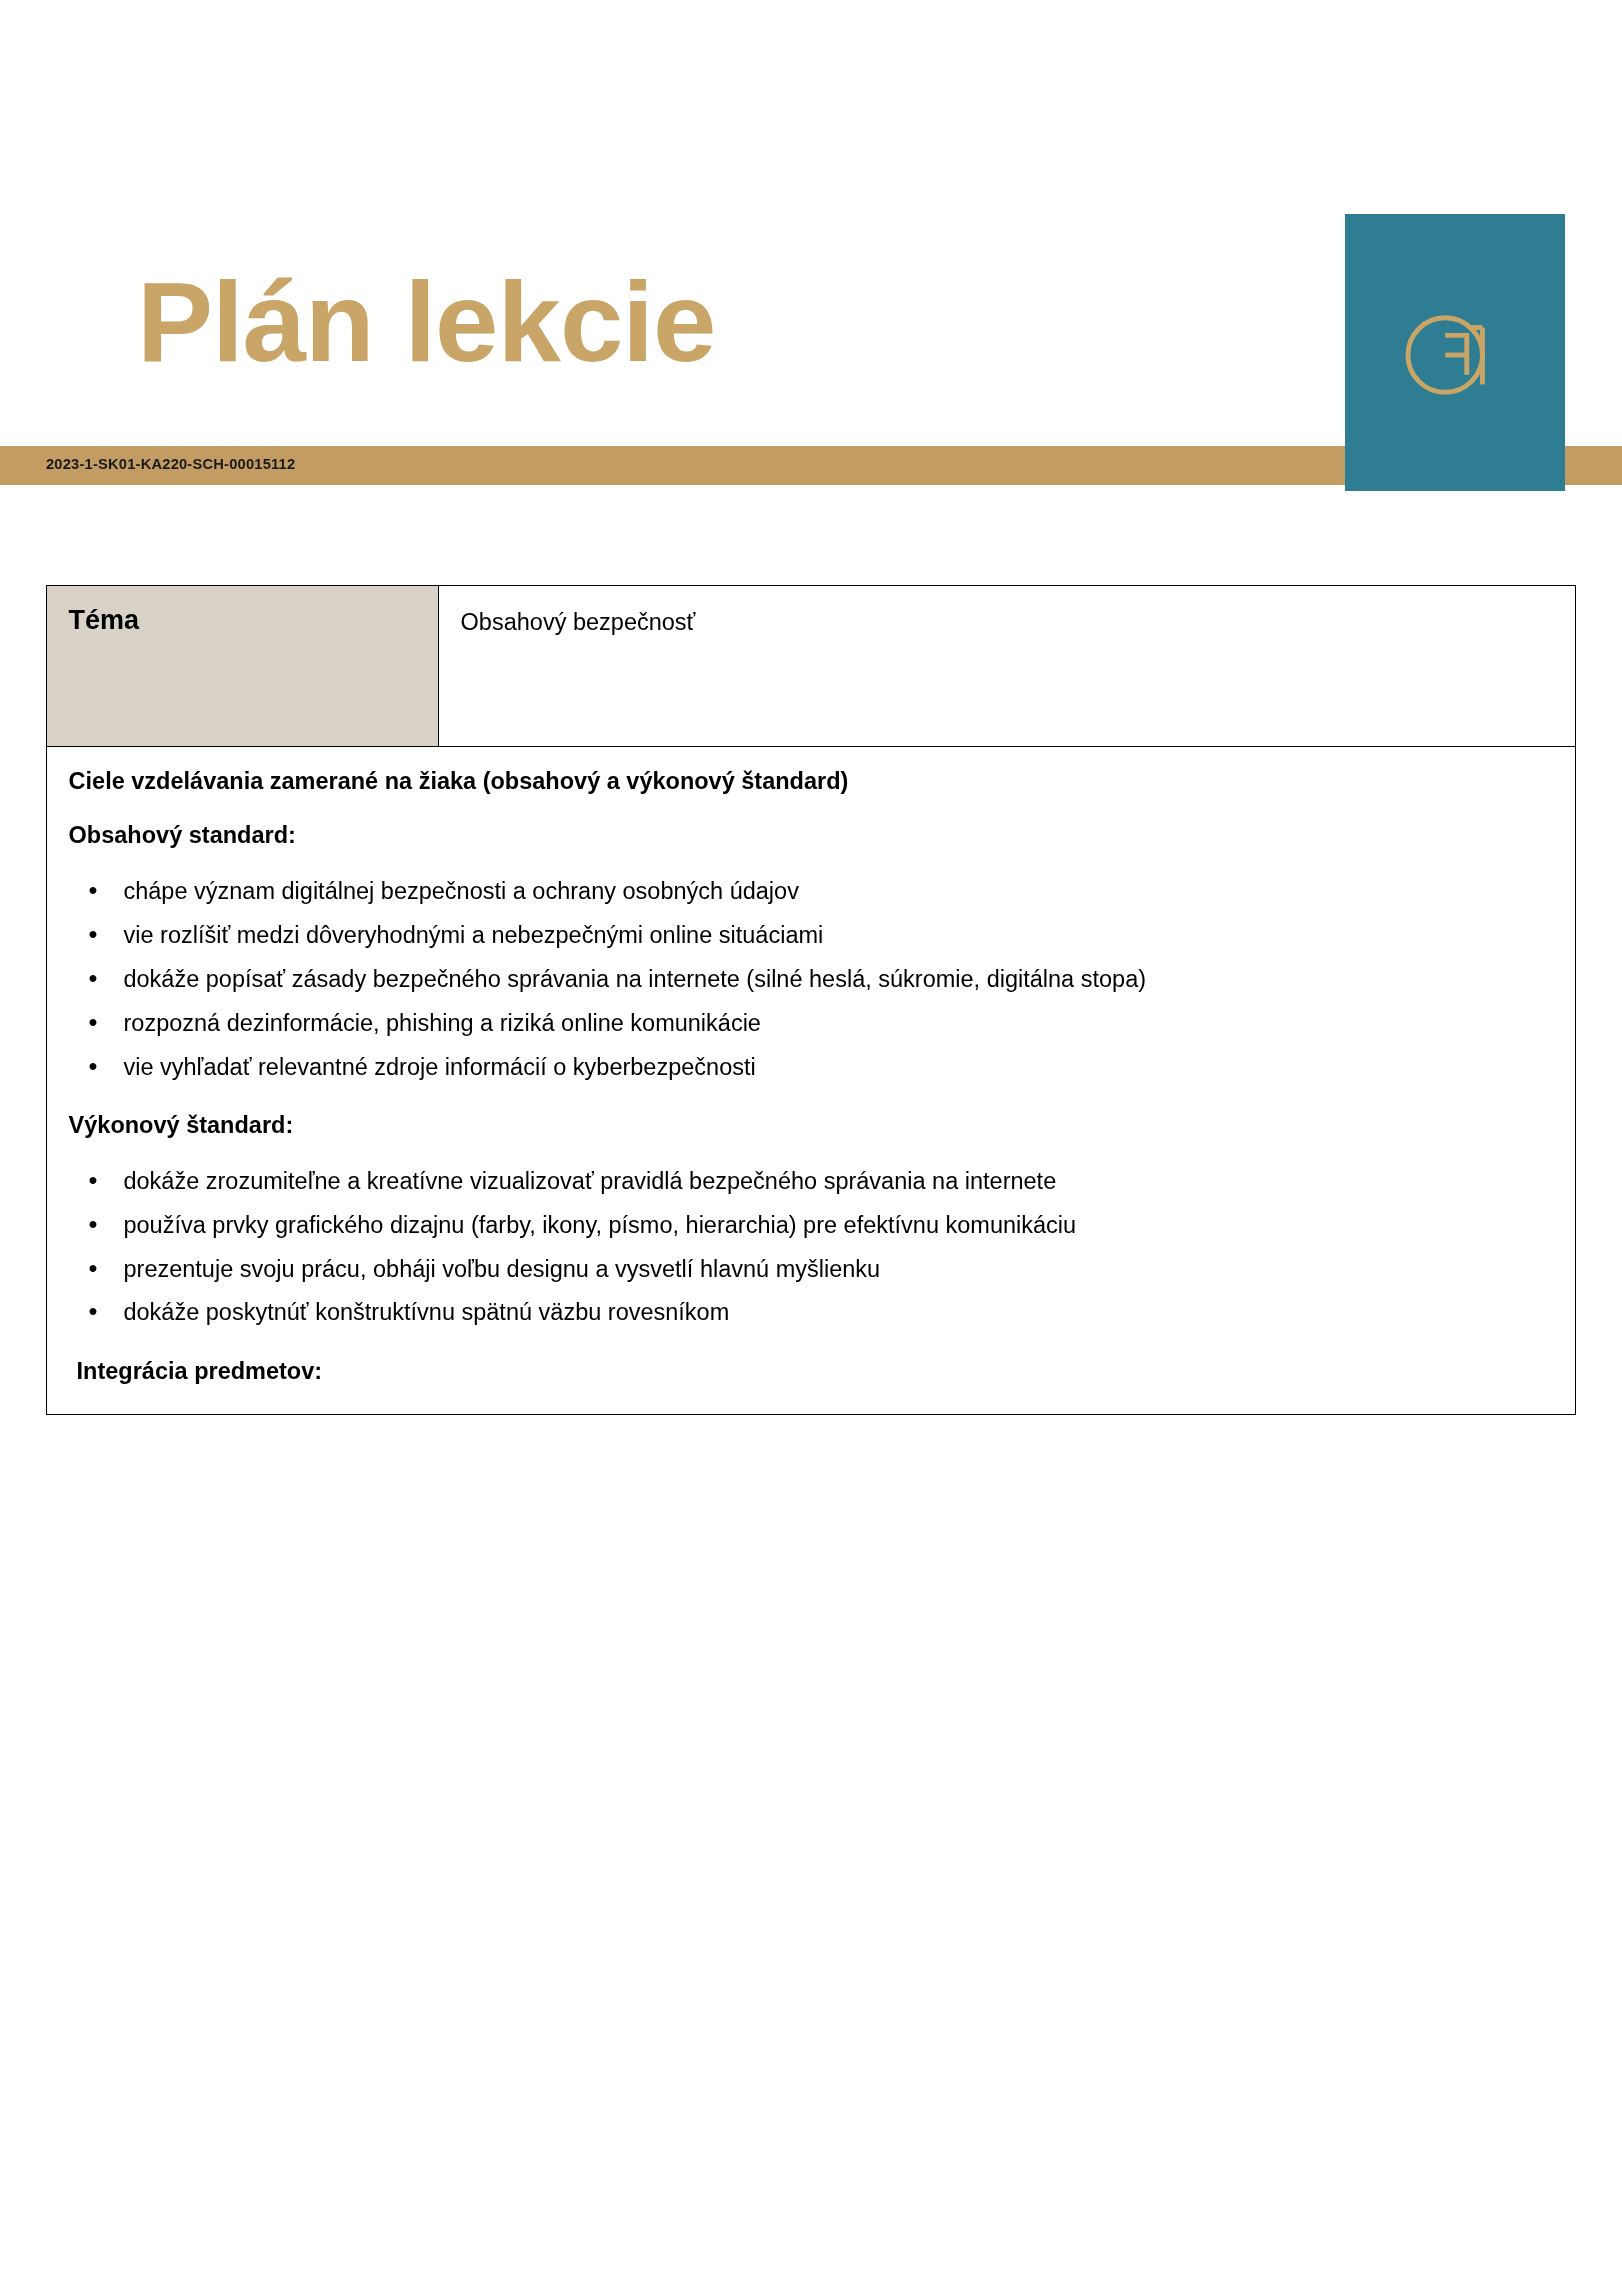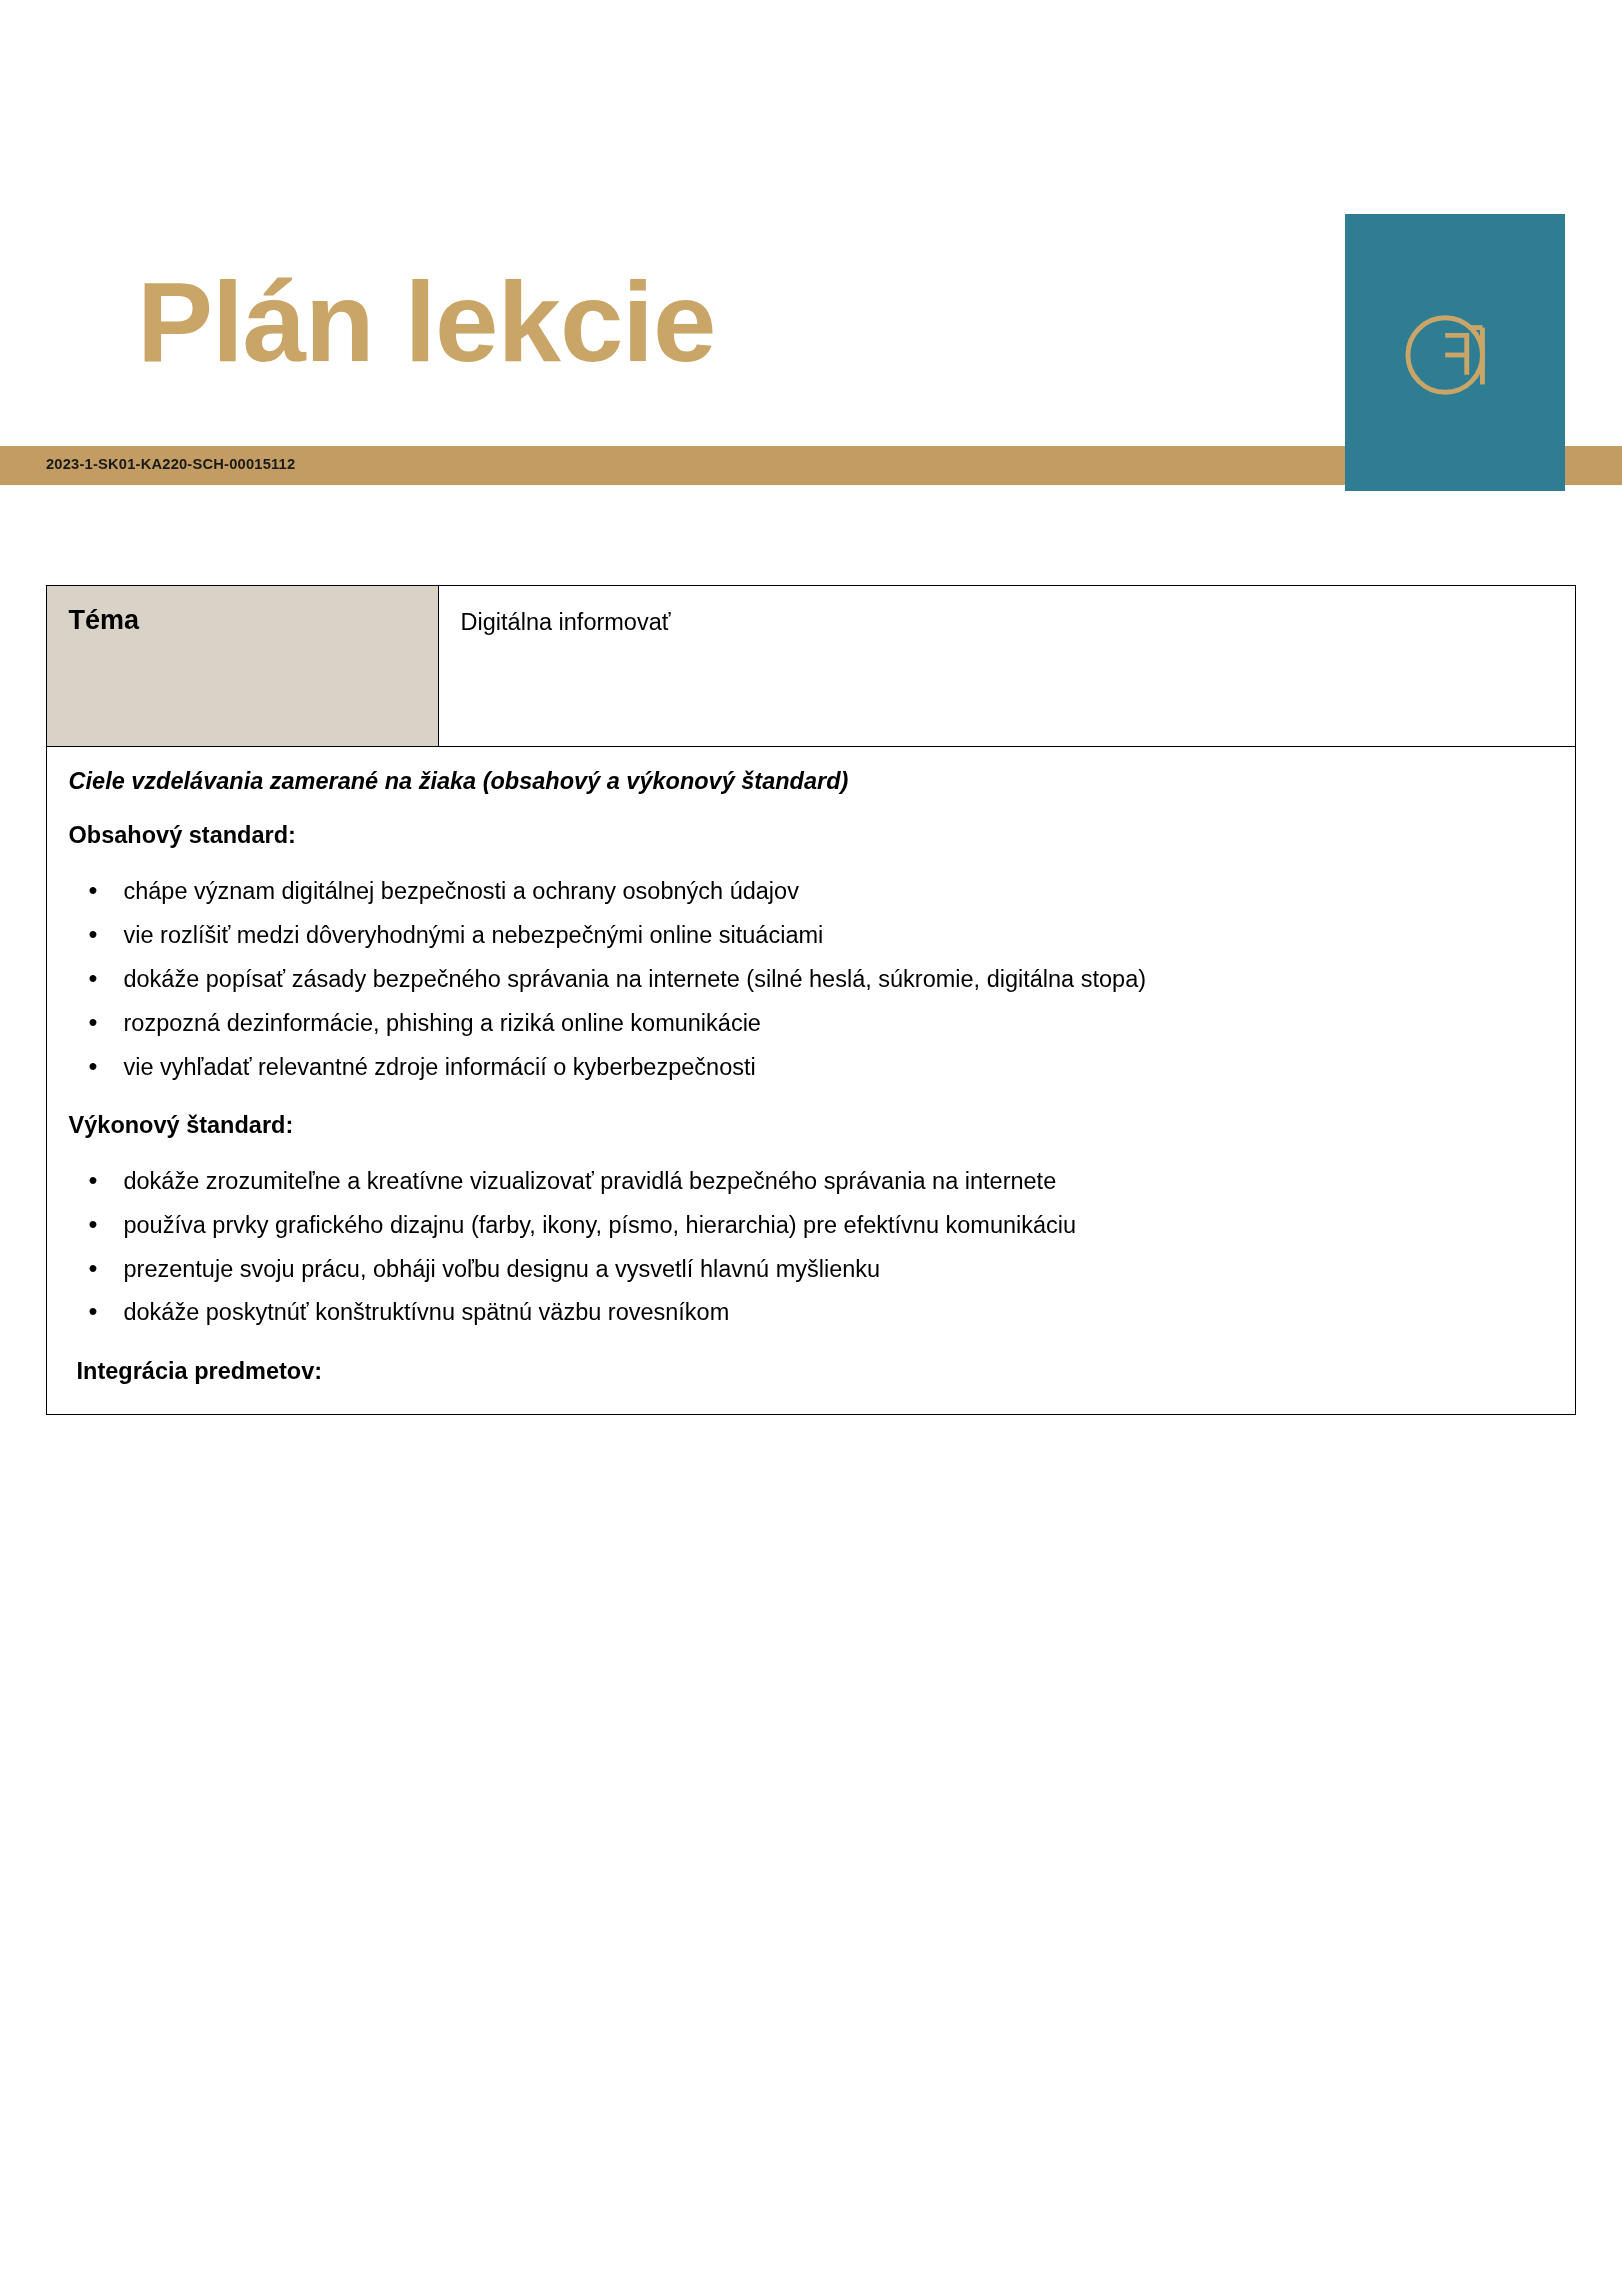--- a/index.html
+++ b/index.html
@@ -142,21 +142,20 @@
 
   .content-cell {
     background: #ffffff;
     padding: 23.5px 29px 39px 29px;
   }
   .sec-head {
     font-size: 23.5px;
     font-weight: bold;
     margin: 0 0 21.6px 0;
     line-height: 1.4;
-    font-style: italic;
   }
   .sub-head {
     font-size: 23.5px;
     font-weight: bold;
     margin: 0 0 19.6px 0;
     line-height: 1.4;
   }
   ul.bullets {
     margin: 0 0 23.5px 0;
     padding-left: 51px;
@@ -210,21 +209,21 @@
 
   <table class="info-table">
     <colgroup>
       <col style="width:392px">
       <col style="width:314px">
       <col style="width:823px">
     </colgroup>
     <tbody>
       <tr class="row-tema">
         <td class="label-cell">Téma</td>
-        <td class="value-cell" colspan="2">Digitálna informovať</td>
+        <td class="value-cell" colspan="2">Obsahový bezpečnosť</td>
       </tr>
       <tr>
         <td class="content-cell" colspan="3">
           <p class="sec-head">Ciele vzdelávania zamerané na žiaka (obsahový a výkonový štandard)</p>
           <p class="sub-head">Obsahový standard:</p>
           <ul class="bullets">
             <li>chápe význam digitálnej bezpečnosti a ochrany osobných údajov</li>
             <li>vie rozlíšiť medzi dôveryhodnými a nebezpečnými online situáciami</li>
             <li>dokáže popísať zásady bezpečného správania na internete (silné heslá, súkromie, digitálna stopa)</li>
             <li>rozpozná dezinformácie, phishing a riziká online komunikácie</li>

